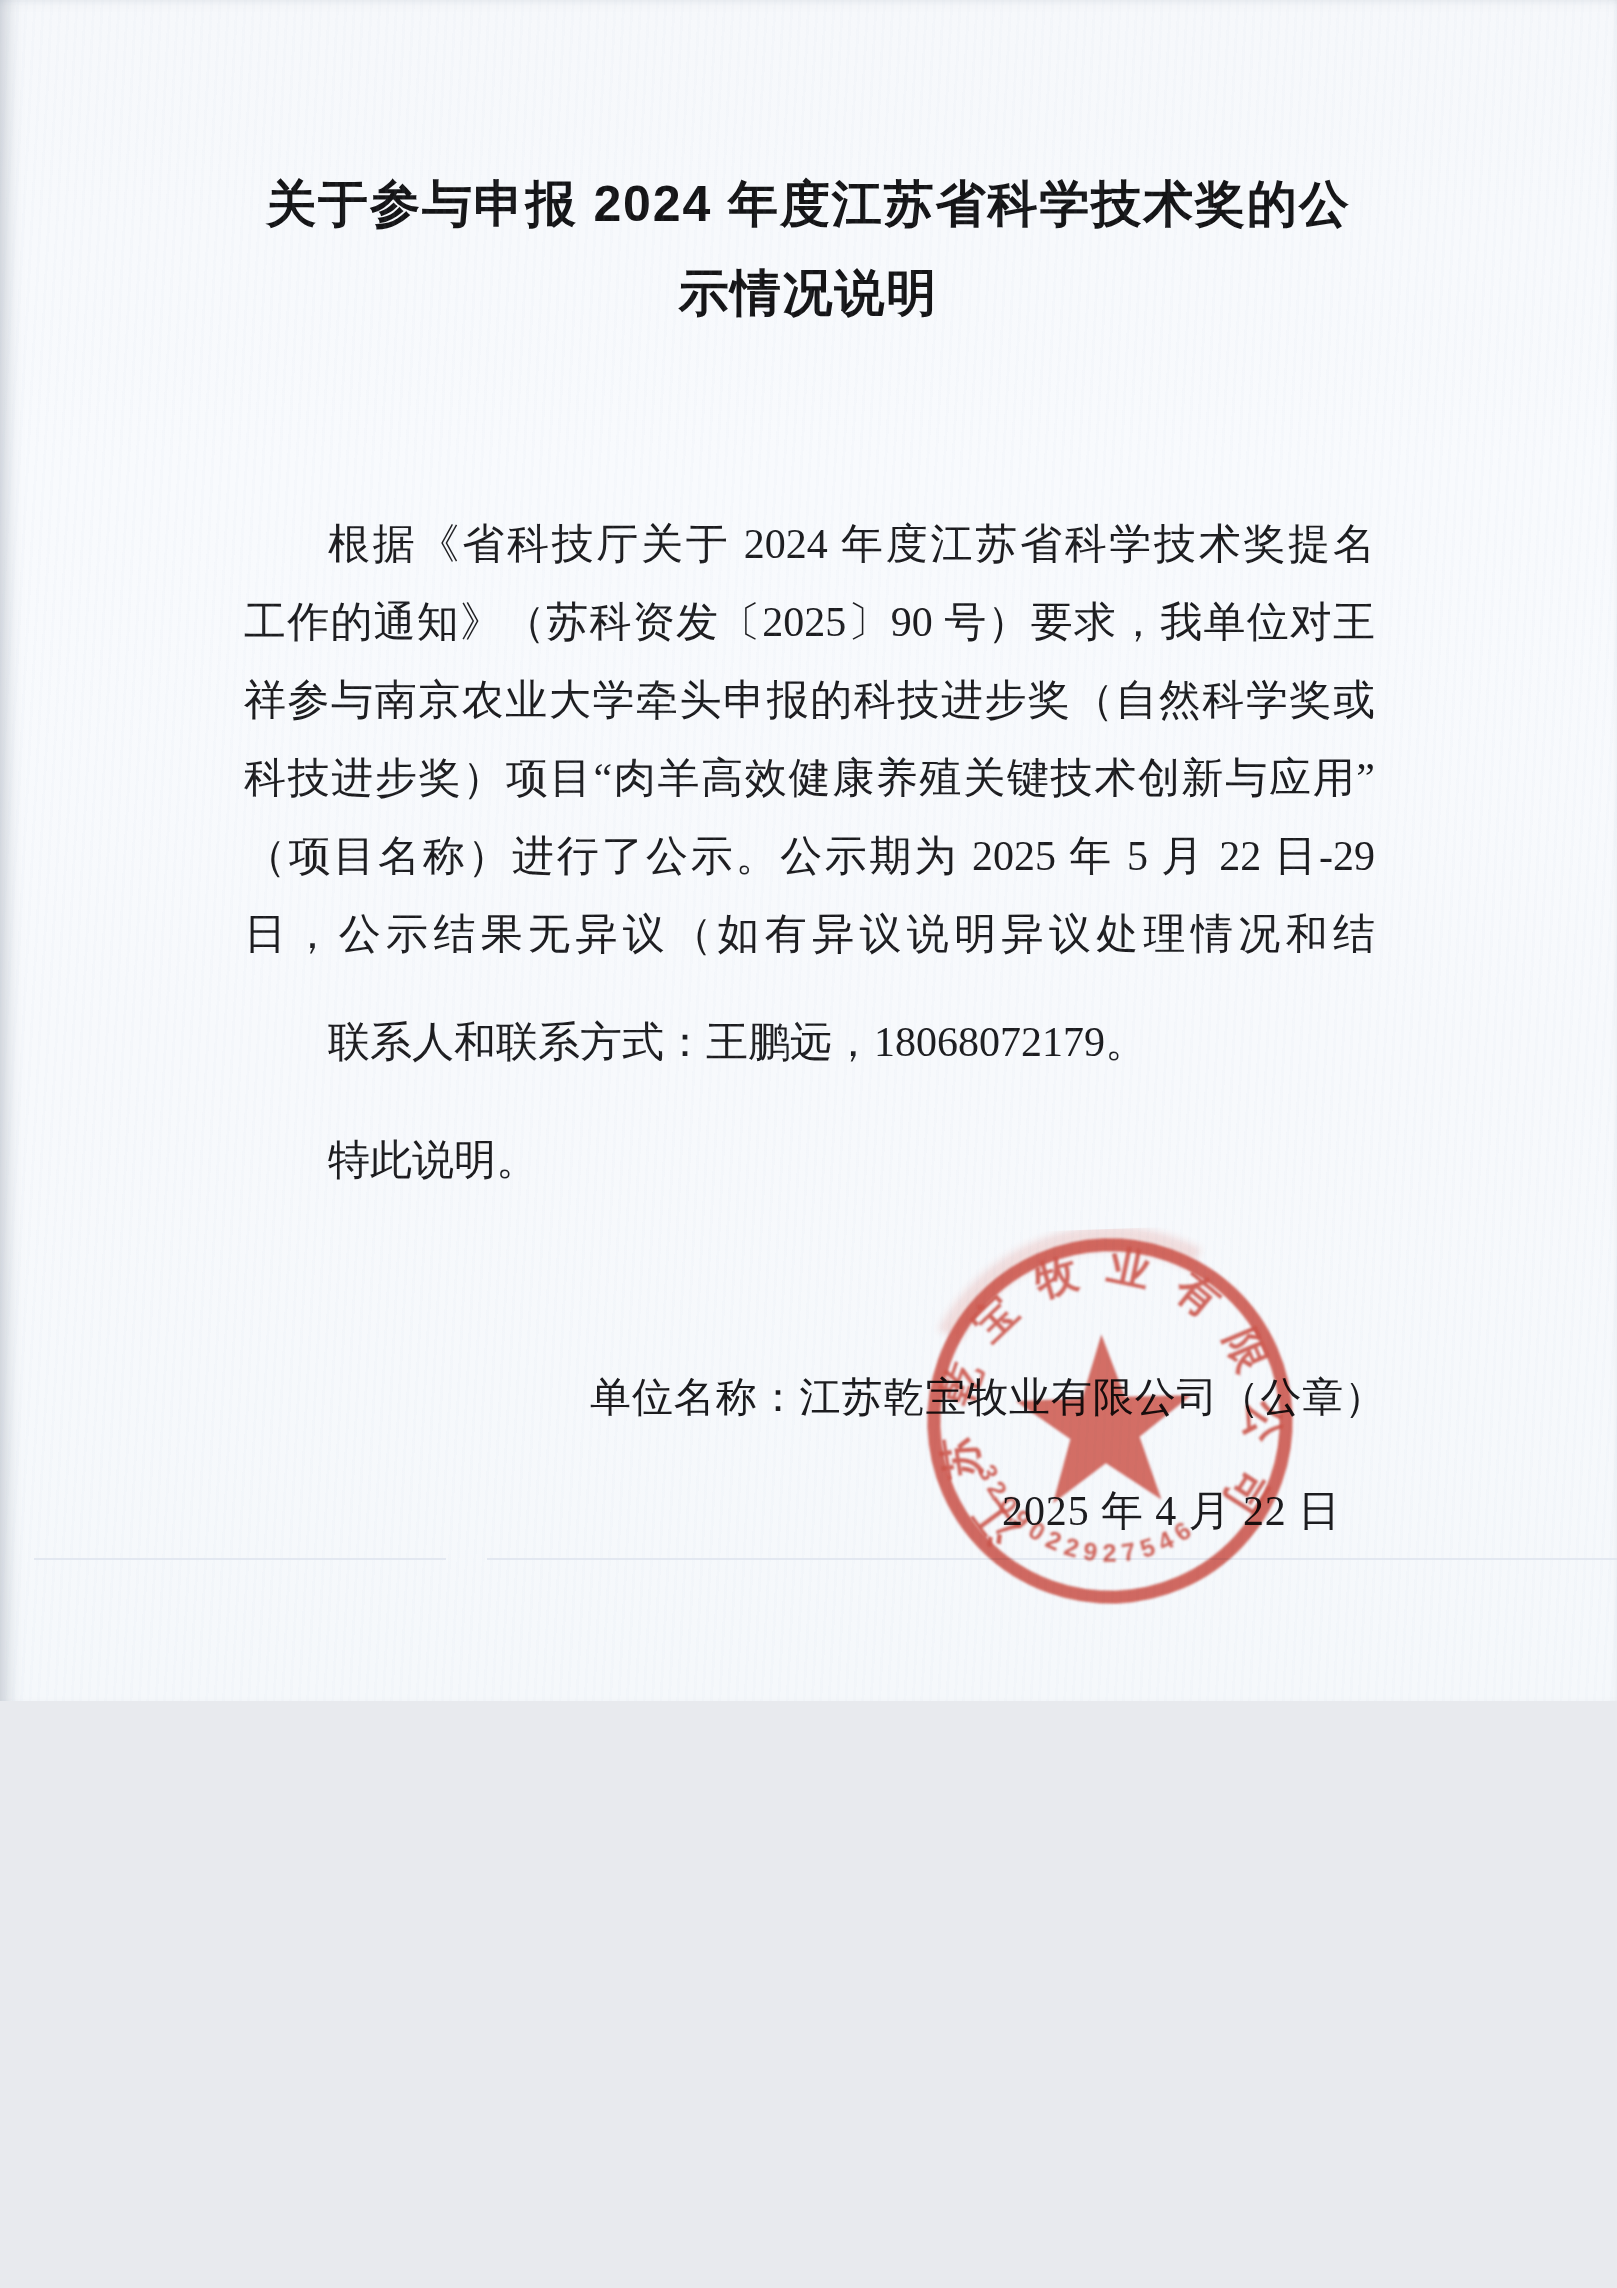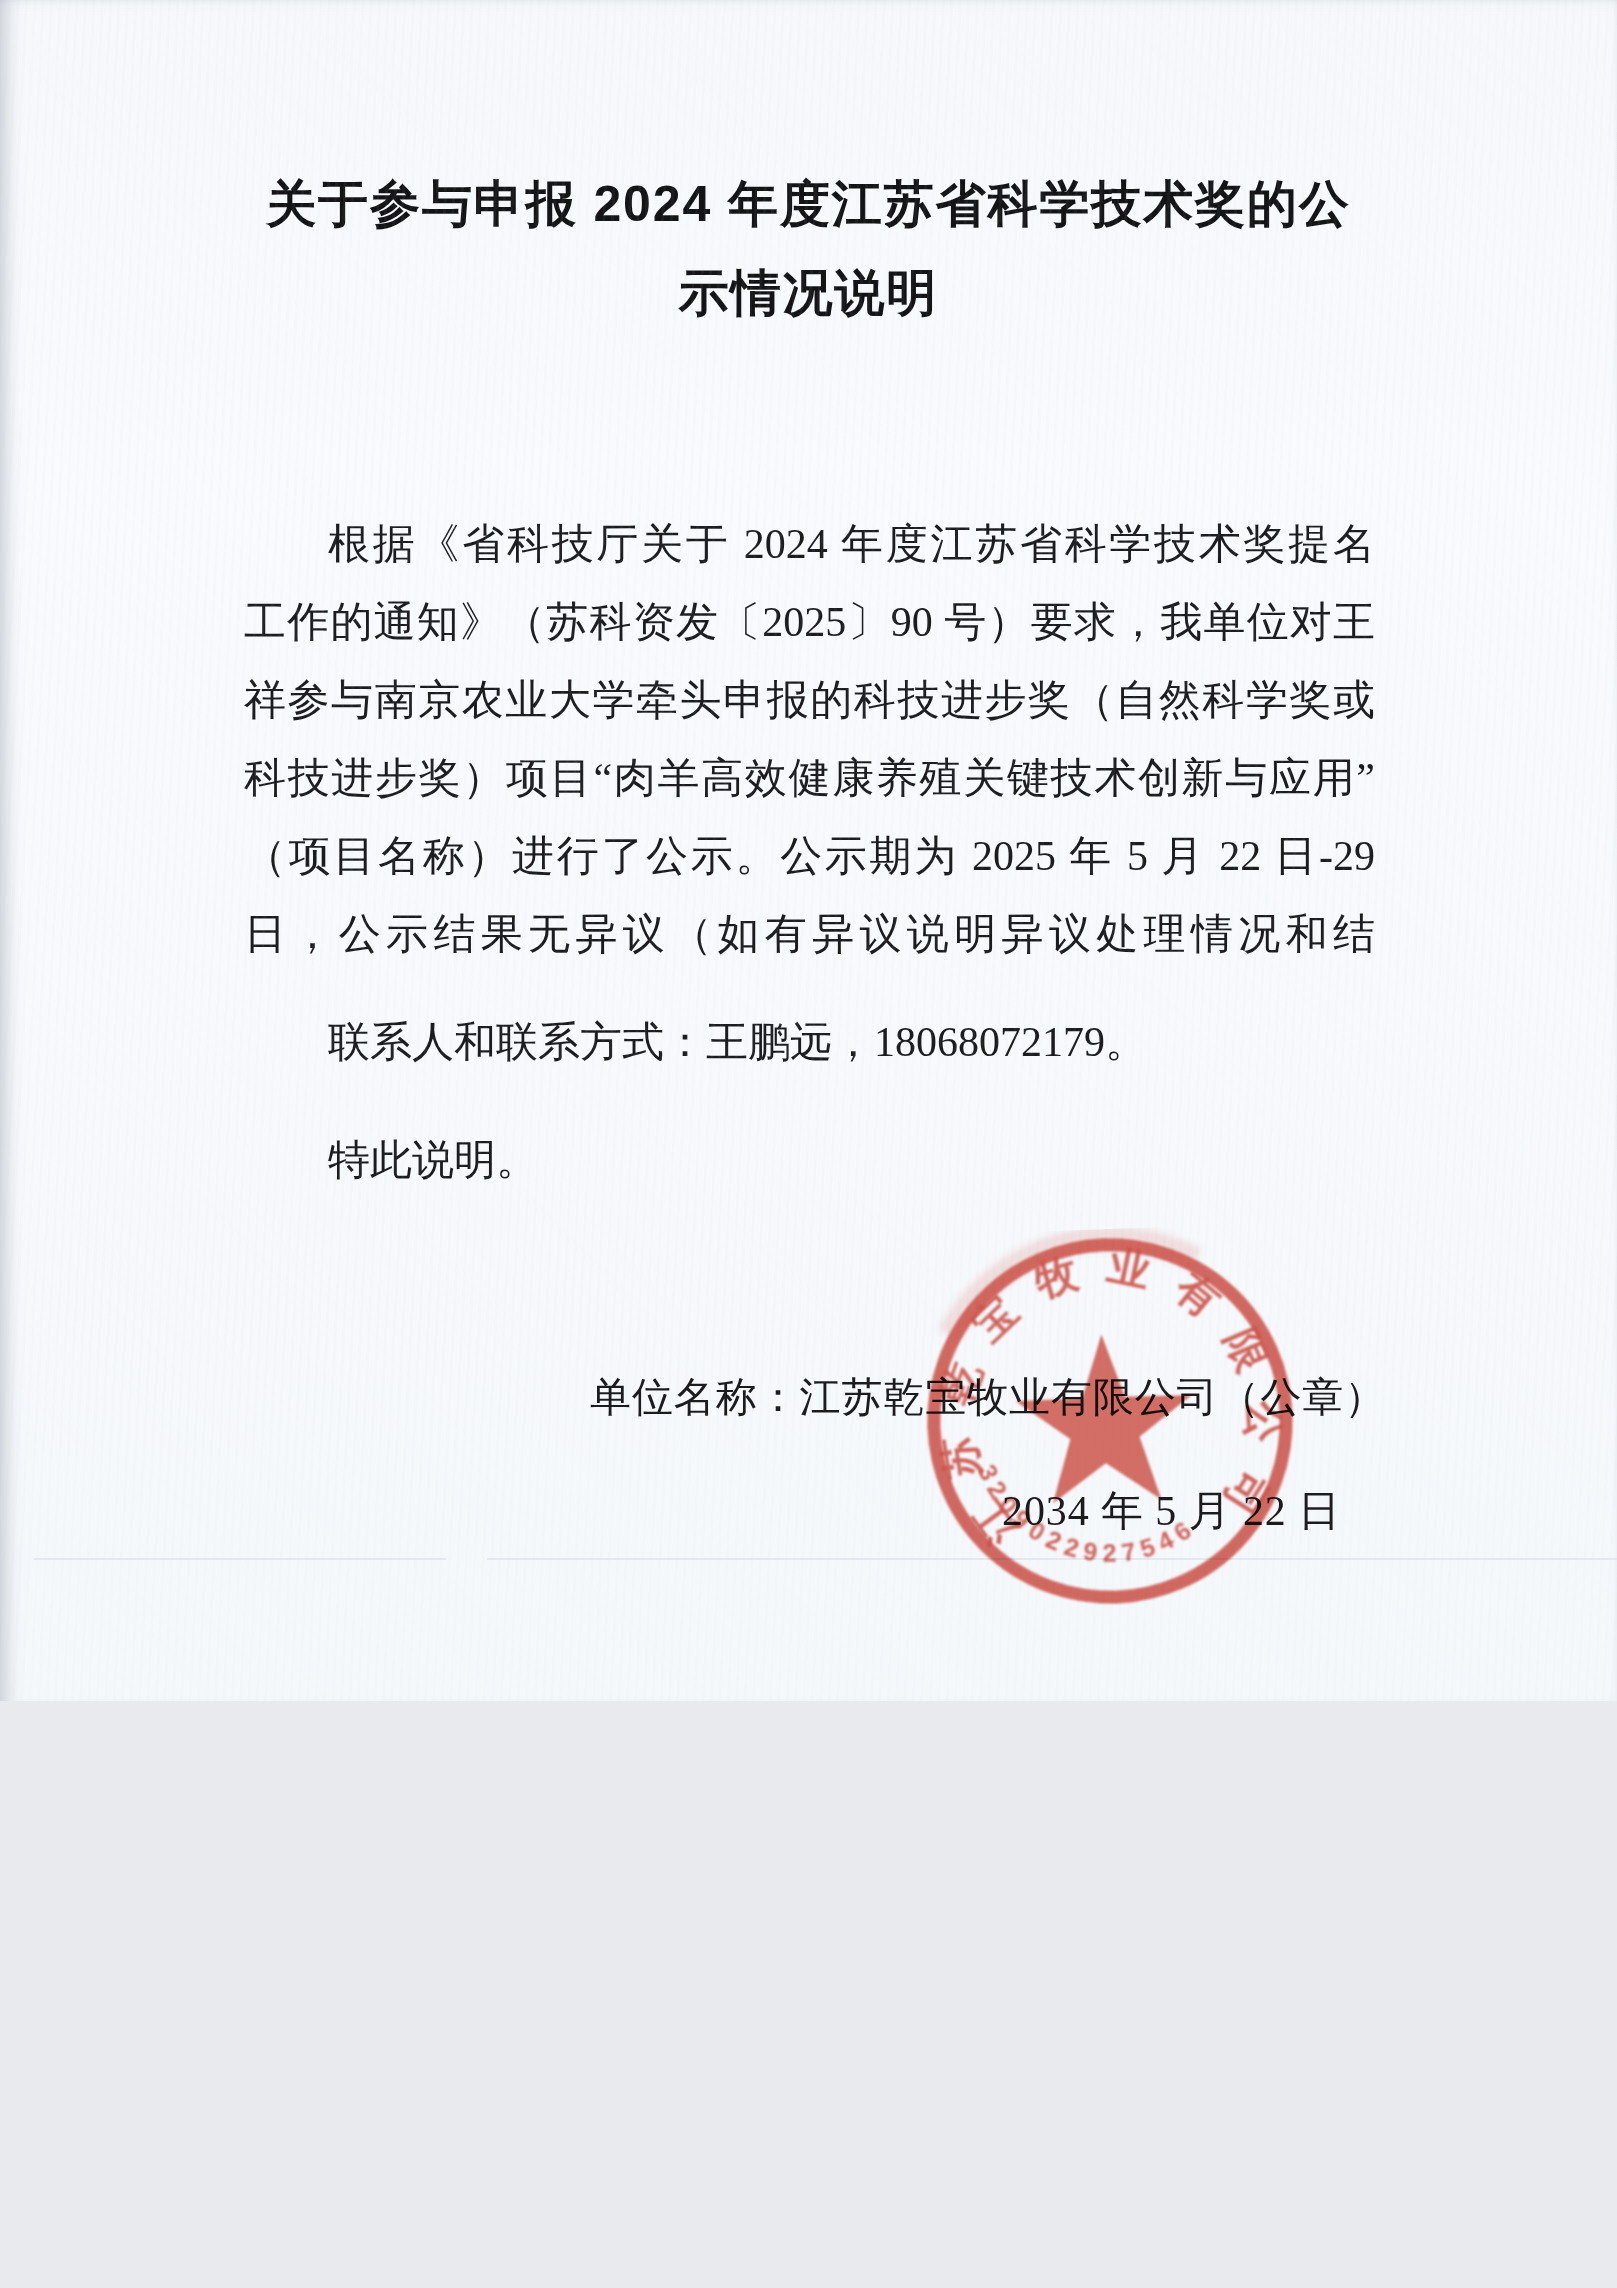--- a/index.html
+++ b/index.html
@@ -89,21 +89,21 @@
     <div class="line justify">祥参与南京农业大学牵头申报的科技进步奖（自然科学奖或</div>
     <div class="line justify">科技进步奖）项目“肉羊高效健康养殖关键技术创新与应用”</div>
     <div class="line justify">（项目名称）进行了公示。公示期为 2025 年 5 月 22 日-29</div>
     <div class="line justify">日，公示结果无异议（如有异议说明异议处理情况和结果）。</div>
     <div class="line plain gap-contact">联系人和联系方式：王鹏远，18068072179。</div>
     <div class="line plain gap-closing">特此说明。</div>
   </div>
 
   <div class="signature">单位名称：江苏乾宝牧业有限公司（公章）</div>
 
-  <div class="dateline">2034 年 5 月 22 日</div>
+  <div class="dateline">2025 年 4 月 22 日</div>
 
   <div class="fold-line fold-a"></div>
   <div class="fold-line fold-b"></div>
 
   <svg class="seal" viewBox="0 0 412 412" xmlns="http://www.w3.org/2000/svg">
     <defs>
       <path id="arcTop" d="M 110.2 320.1 A 149 149 0 1 1 301.8 320.1" fill="none"></path>
       <path id="arcBottom" d="M 57.3 232.2 A 151 151 0 0 0 312.8 312.8" fill="none"></path>
       <filter id="inkblur" x="-10%" y="-10%" width="120%" height="120%">
         <feGaussianBlur stdDeviation="1.1"></feGaussianBlur>

